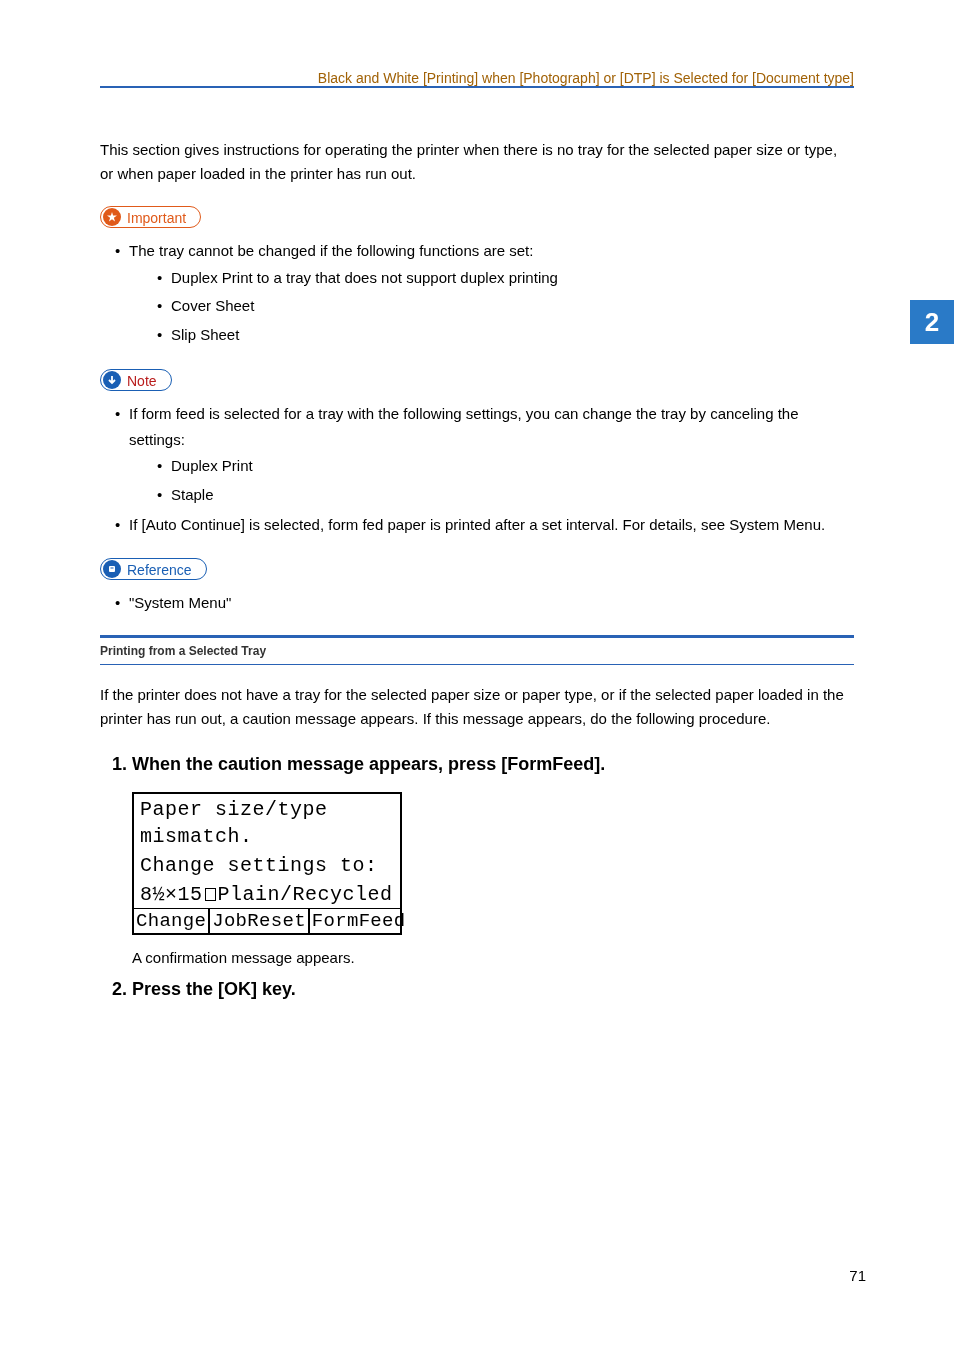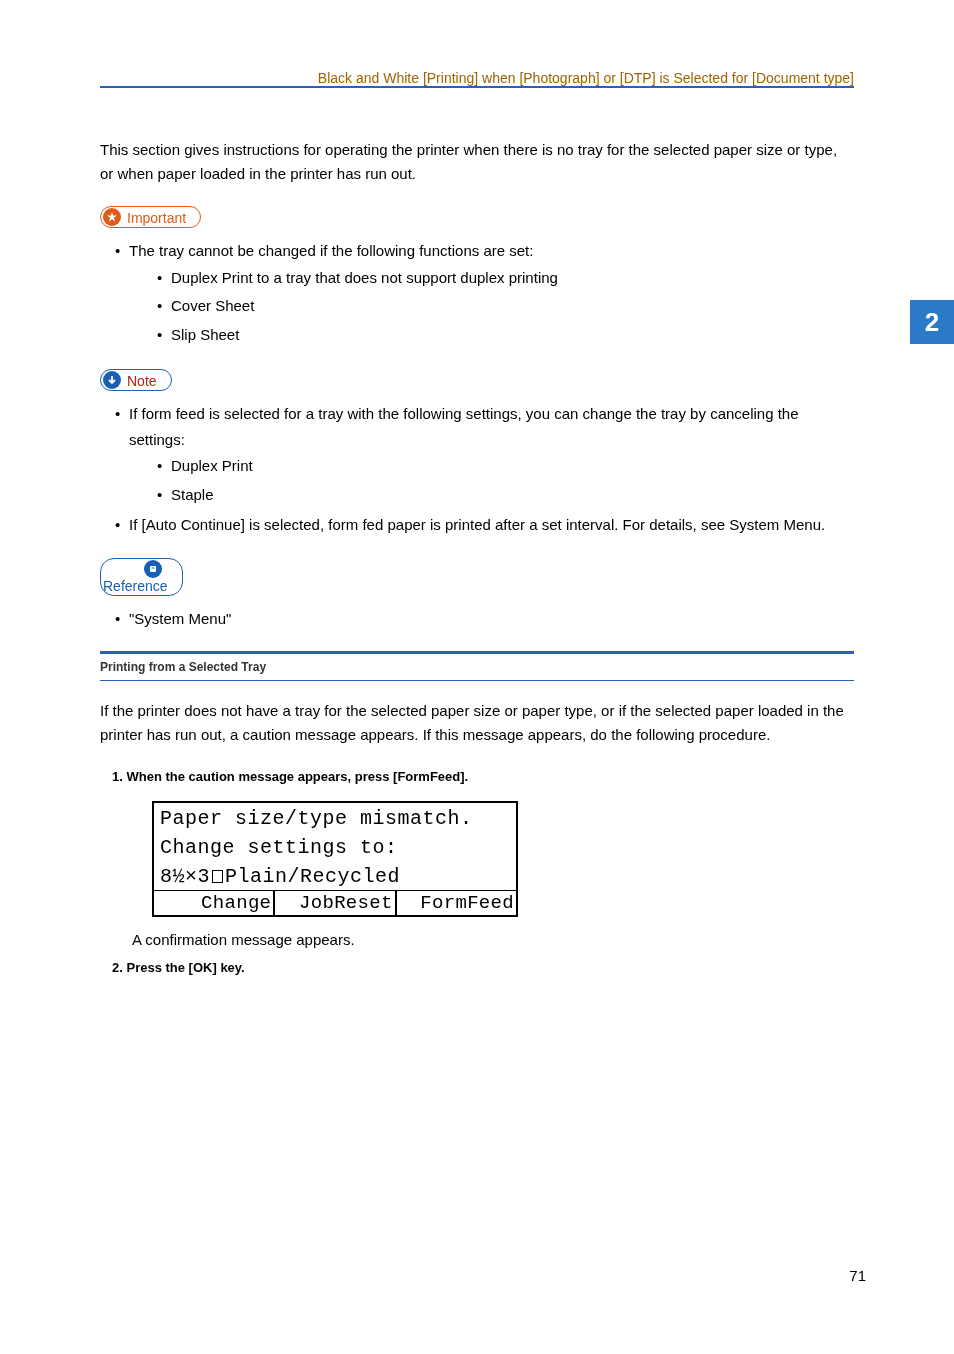--- a/index.html
+++ b/index.html
@@ -63,21 +63,20 @@
     .note-label {
       color: #b91c1c;
       border: 1.5px solid #1a5fb4;
     }
     .note-label .icon-circle {
       background: #1a5fb4;
     }
     .reference-label {
       color: #1a5fb4;
       border: 1.5px solid #1a5fb4;
-      flex-direction: column;
     }
     .reference-label .icon-circle {
       background: #1a5fb4;
     }
     .bullet-list {
       list-style: none;
       padding-left: 15px;
       margin-bottom: 20px;
     }
     .bullet-list > li {
@@ -119,34 +118,34 @@
       margin-bottom: 18px;
     }
     .step-list {
       list-style: none;
       padding-left: 12px;
     }
     .step-list > li {
       margin-bottom: 10px;
     }
     .step-title {
-      font-size: 13px;
+      font-size: 18px;
       font-weight: bold;
       line-height: 1.5;
       margin-bottom: 14px;
     }
     .step-body {
       font-size: 15px;
       padding-left: 20px;
       margin-bottom: 10px;
     }
     .lcd-panel {
-      margin-left: 40px;
+      margin-left: 20px;
       border: 2px solid #000;
-      width: 366px;
+      width: 270px;
       margin-bottom: 14px;
     }
     .lcd-line {
       font-family: "Courier New", monospace;
       font-size: 20px;
       padding: 2px 6px 0 6px;
       letter-spacing: 0.5px;
       line-height: 1.35;
     }
     .lcd-buttons {
@@ -263,21 +262,21 @@
   <ol class="step-list">
     <li>
       <div class="step-title">
         <span>1.</span>
         <span>When the caution message appears, press [FormFeed].</span>
       </div>
       <div class="lcd-panel">
         <div class="lcd-line">Paper size/type mismatch.</div>
         <div class="lcd-line">Change settings to:</div>
         <div class="lcd-line">
-          <span>8½×3</span><span class="paper-icon"></span><span>Plain/Recycled</span>
+          <span>8½×15</span><span class="paper-icon"></span><span>Plain/Recycled</span>
         </div>
         <div class="lcd-buttons">
           <div class="lcd-btn">Change</div>
           <div class="lcd-btn">JobReset</div>
           <div class="lcd-btn">FormFeed</div>
         </div>
       </div>
       <div class="step-body">A confirmation message appears.</div>
     </li>
     <li>

